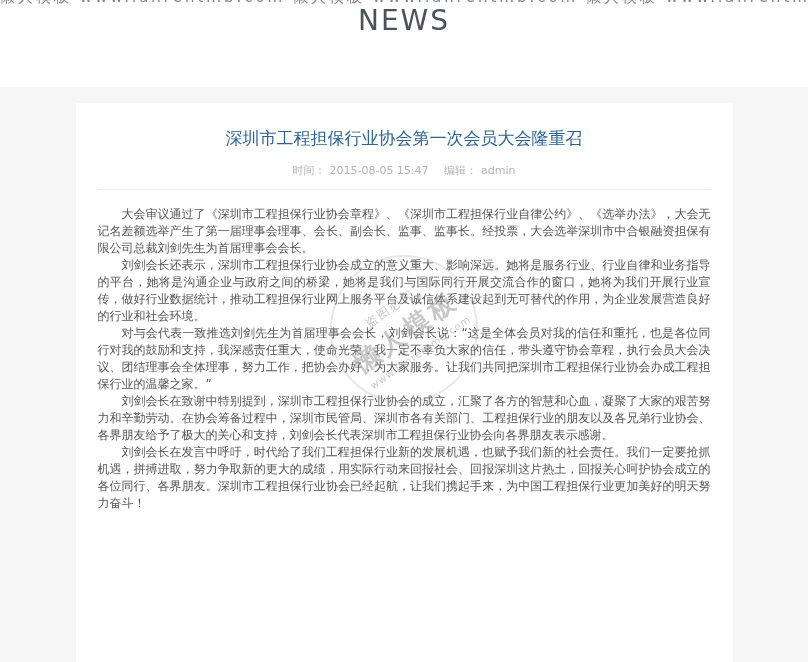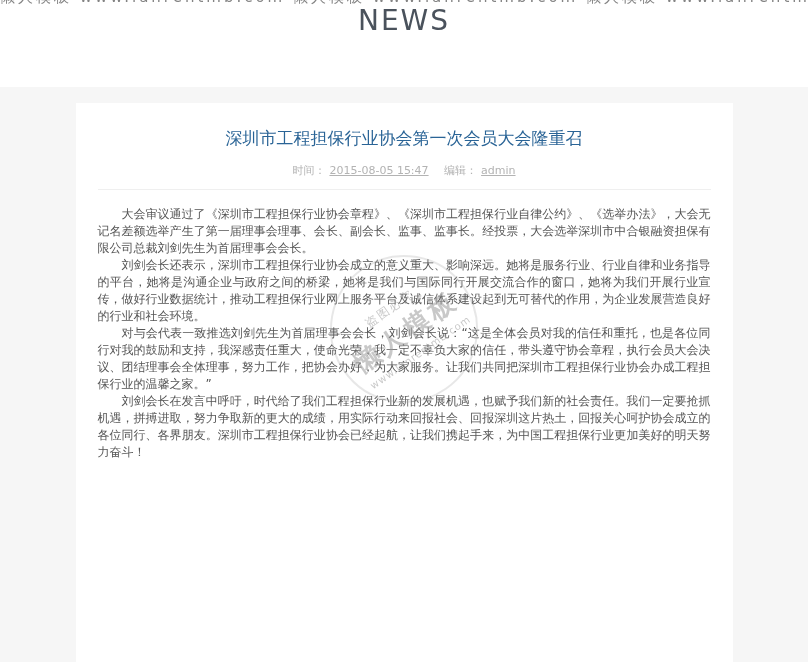--- a/index.html
+++ b/index.html
@@ -46,21 +46,21 @@
     font-size: 17px;
     font-weight: 400;
     color: #2a6496;
   }
   .article-meta {
     margin-top: 13px;
     text-align: center;
     font-size: 11px;
     color: #b3b3b3;
   }
-  .article-meta .meta-value { margin-left: 4px; text-decoration: underline; }
+  .article-meta .meta-value { margin-left: 4px; }
   .article-meta .meta-item + .meta-item { margin-left: 12px; }
   .meta-divider {
     margin-top: 11px;
     border: 0;
     border-top: 1px solid #efefef;
     height: 0;
   }
   .article-body { margin-top: 16px; }
   .article-body p.para {
     margin: 0;
@@ -119,20 +119,21 @@
     <h2 class="article-title">深圳市工程担保行业协会第一次会员大会隆重召</h2>
     <div class="article-meta">
       <span class="meta-item"><span>时间：</span><span class="meta-value">2015-08-05 15:47</span></span>
       <span class="meta-item"><span>编辑：</span><span class="meta-value">admin</span></span>
     </div>
     <hr class="meta-divider">
     <div class="article-body">
         <p class="para">大会审议通过了《深圳市工程担保行业协会章程》、《深圳市工程担保行业自律公约》、《选举办法》，大会无记名差额选举产生了第一届理事会理事、会长、副会长、监事、监事长。经投票，大会选举深圳市中合银融资担保有限公司总裁刘剑先生为首届理事会会长。</p>
         <p class="para">刘剑会长还表示，深圳市工程担保行业协会成立的意义重大、影响深远。她将是服务行业、行业自律和业务指导的平台，她将是沟通企业与政府之间的桥梁，她将是我们与国际同行开展交流合作的窗口，她将为我们开展行业宣传，做好行业数据统计，推动工程担保行业网上服务平台及诚信体系建设起到无可替代的作用，为企业发展营造良好的行业和社会环境。</p>
         <p class="para">对与会代表一致推选刘剑先生为首届理事会会长，刘剑会长说：“这是全体会员对我的信任和重托，也是各位同行对我的鼓励和支持，我深感责任重大，使命光荣，我一定不辜负大家的信任，带头遵守协会章程，执行会员大会决议、团结理事会全体理事，努力工作，把协会办好，为大家服务。让我们共同把深圳市工程担保行业协会办成工程担保行业的温馨之家。”</p>
+        <p class="para">刘剑会长在致谢中特别提到，深圳市工程担保行业协会的成立，汇聚了各方的智慧和心血，凝聚了大家的艰苦努力和辛勤劳动。在协会筹备过程中，深圳市民管局、深圳市各有关部门、工程担保行业的朋友以及各兄弟行业协会、各界朋友给予了极大的关心和支持，刘剑会长代表深圳市工程担保行业协会向各界朋友表示感谢。</p>
         <p class="para">刘剑会长在发言中呼吁，时代给了我们工程担保行业新的发展机遇，也赋予我们新的社会责任。我们一定要抢抓机遇，拼搏进取，努力争取新的更大的成绩，用实际行动来回报社会、回报深圳这片热土，回报关心呵护协会成立的各位同行、各界朋友。深圳市工程担保行业协会已经起航，让我们携起手来，为中国工程担保行业更加美好的明天努力奋斗！</p>
       </div>
   </div>
 </div>
 
 <div class="wm-top-strip">
   <span>懒人模板 www.lanrentmb.com 懒人模板 www.lanrentmb.com 懒人模板 www.lanrentmb.com 懒人模板 www.lanrentmb.com 懒人模板</span>
 </div>
 <div class="wm-stamp">
   <span class="wm-small">盗图必究</span>

